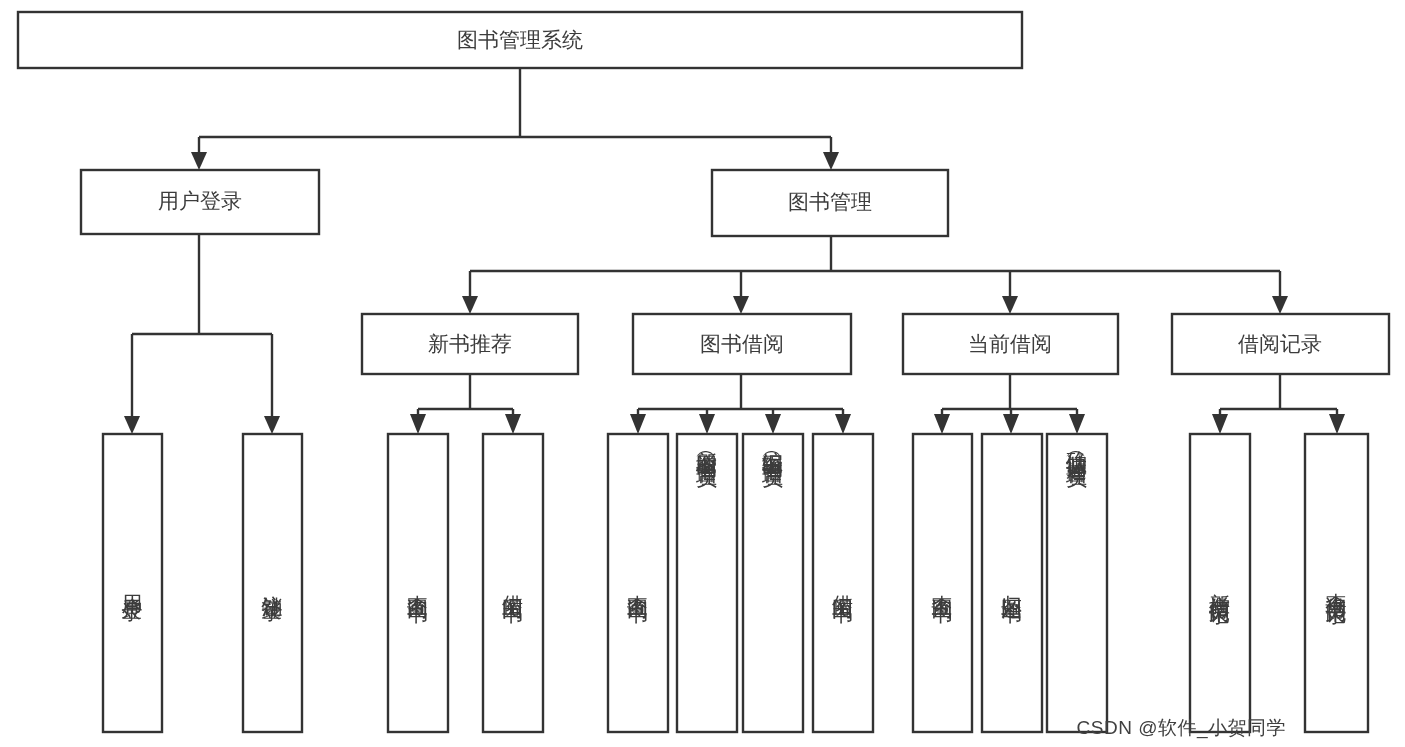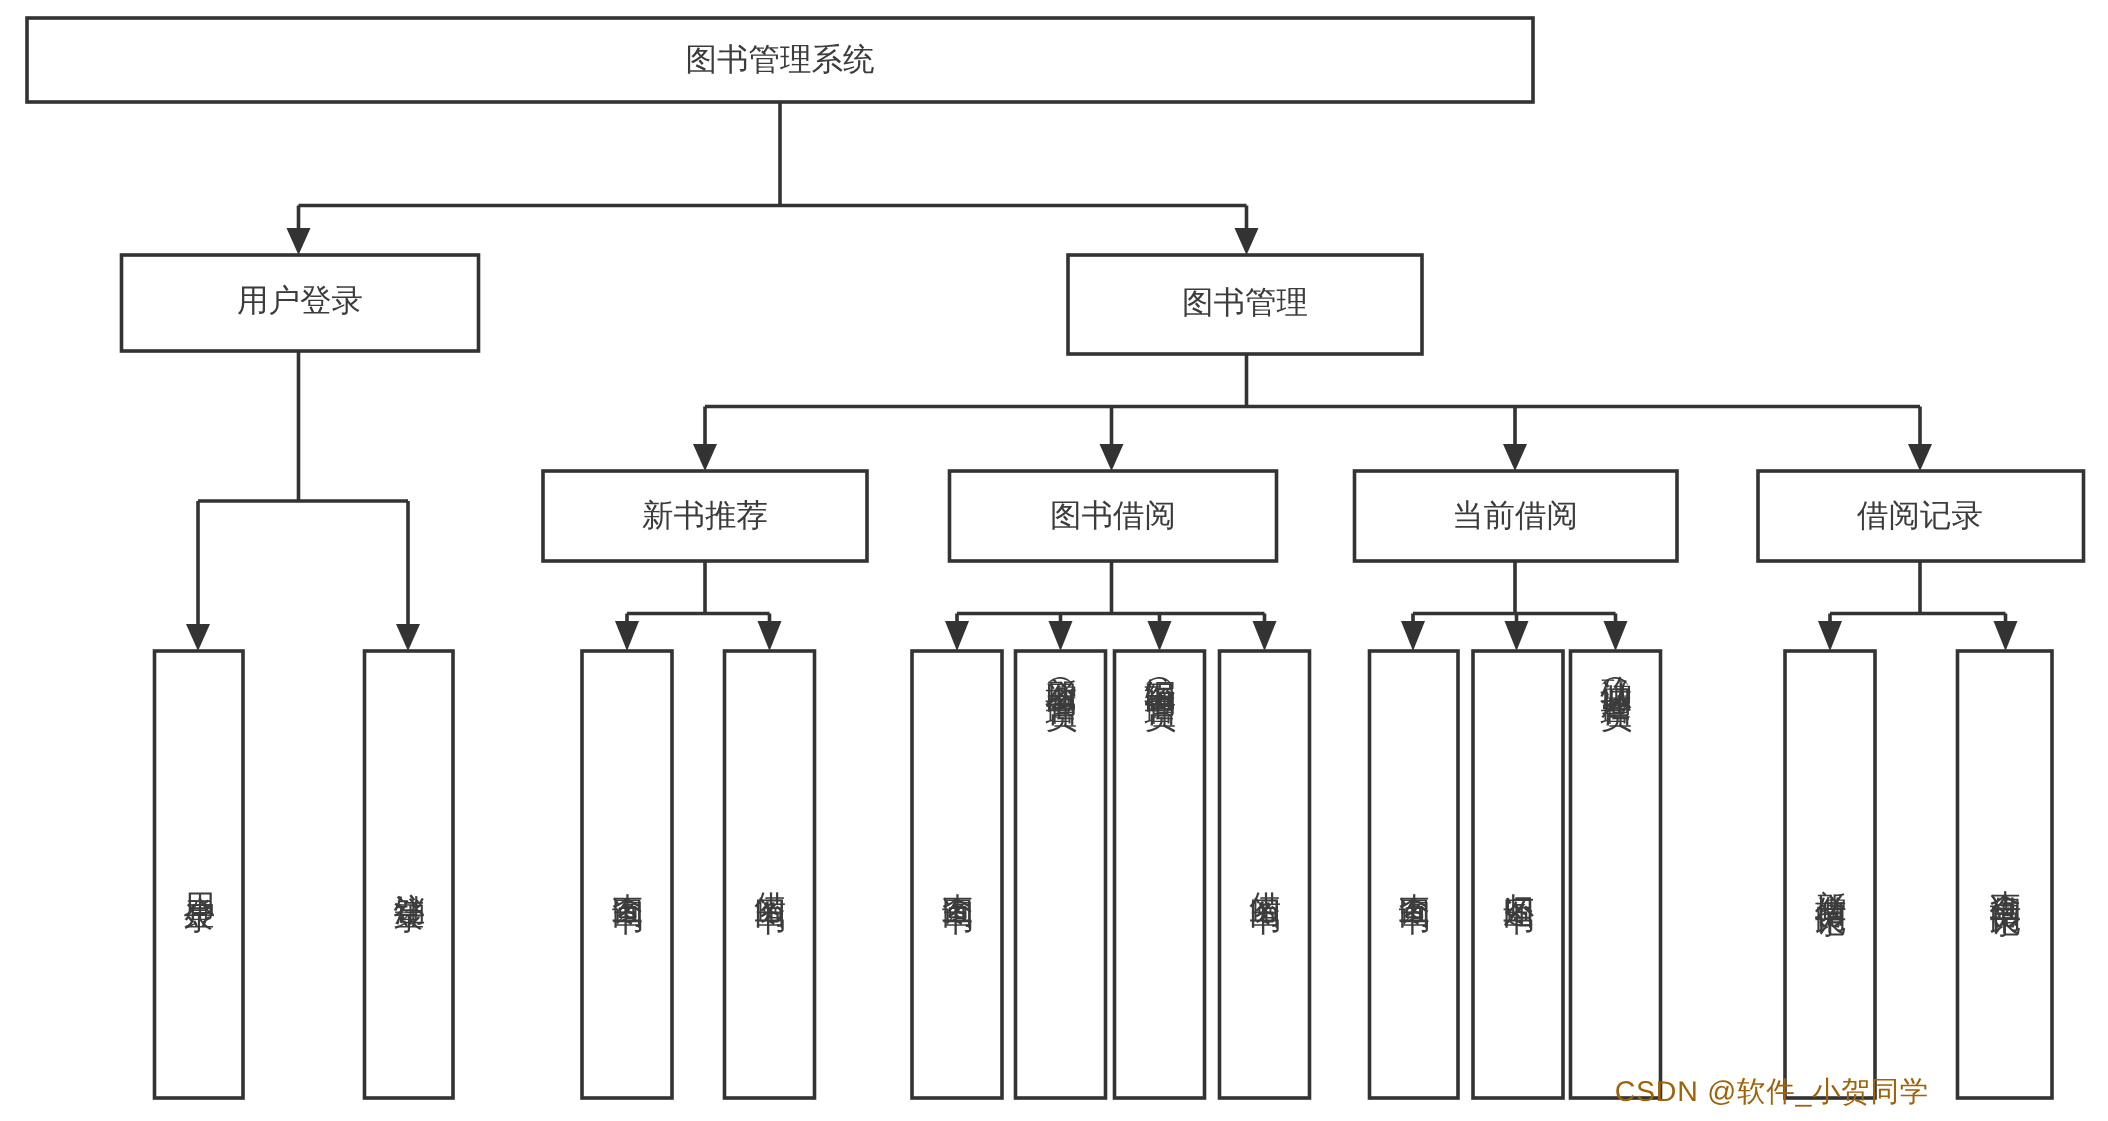--- a/index.html
+++ b/index.html
@@ -65,21 +65,21 @@
     letter-spacing: 2.5px;
     white-space: nowrap;
     line-height: 1;
   }
   .watermark {
     position: absolute;
     right: 8px;
     bottom: 6px;
     font-family: "Liberation Sans", "DejaVu Sans", sans-serif;
     font-size: 19px;
-    color: #a16207;
+    color: #404040;
     white-space: nowrap;
     letter-spacing: 0.5px;
   }
 </style>
 </head>
 <body>
 
 <div id="diagram-root">
 
   <svg class="flow" viewBox="0 0 1405 747">

